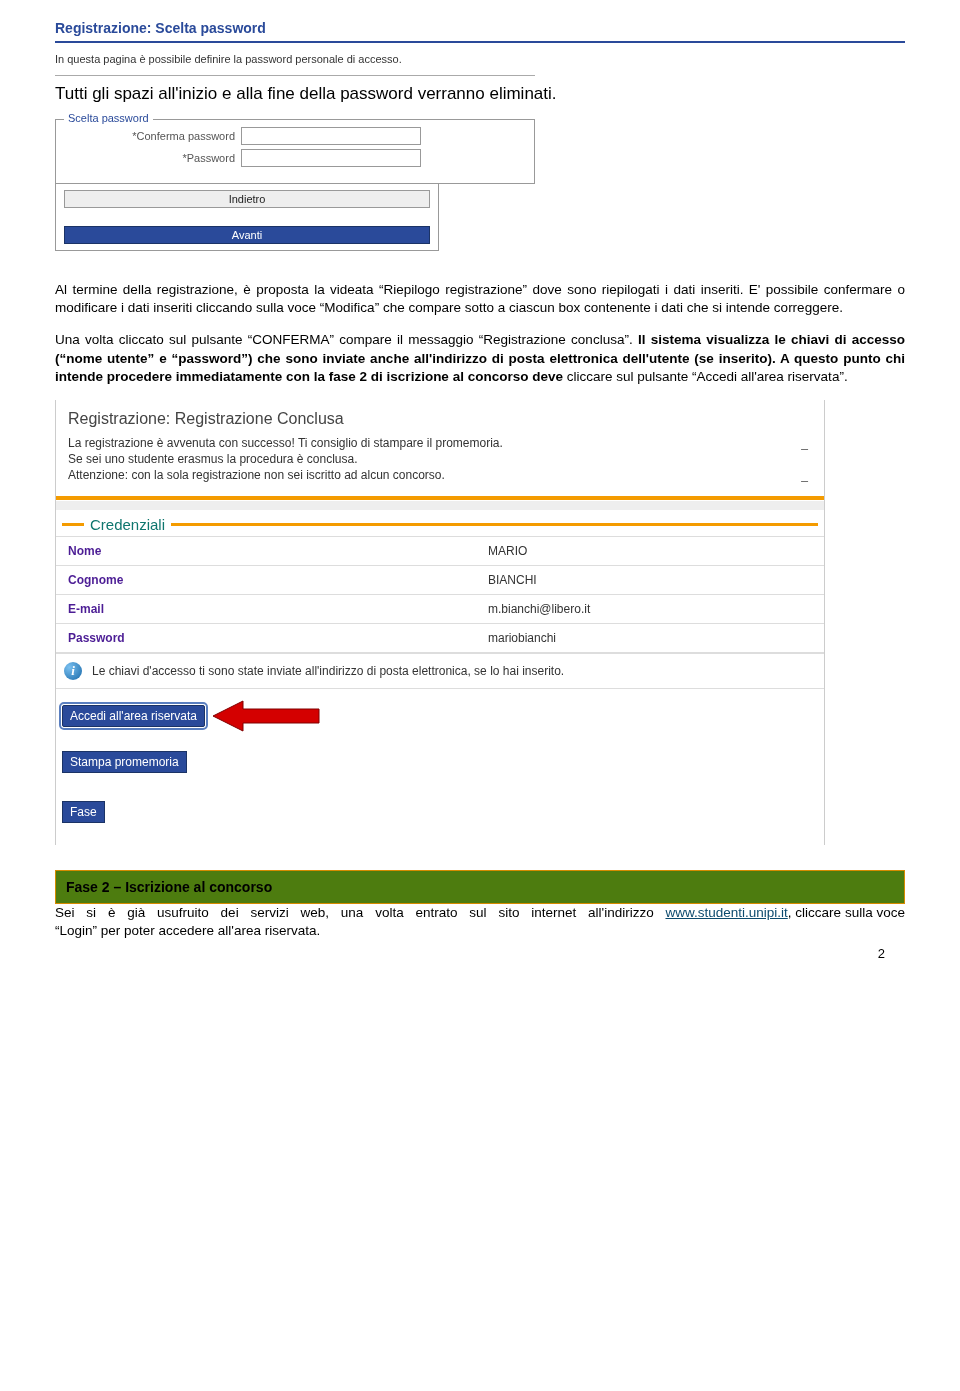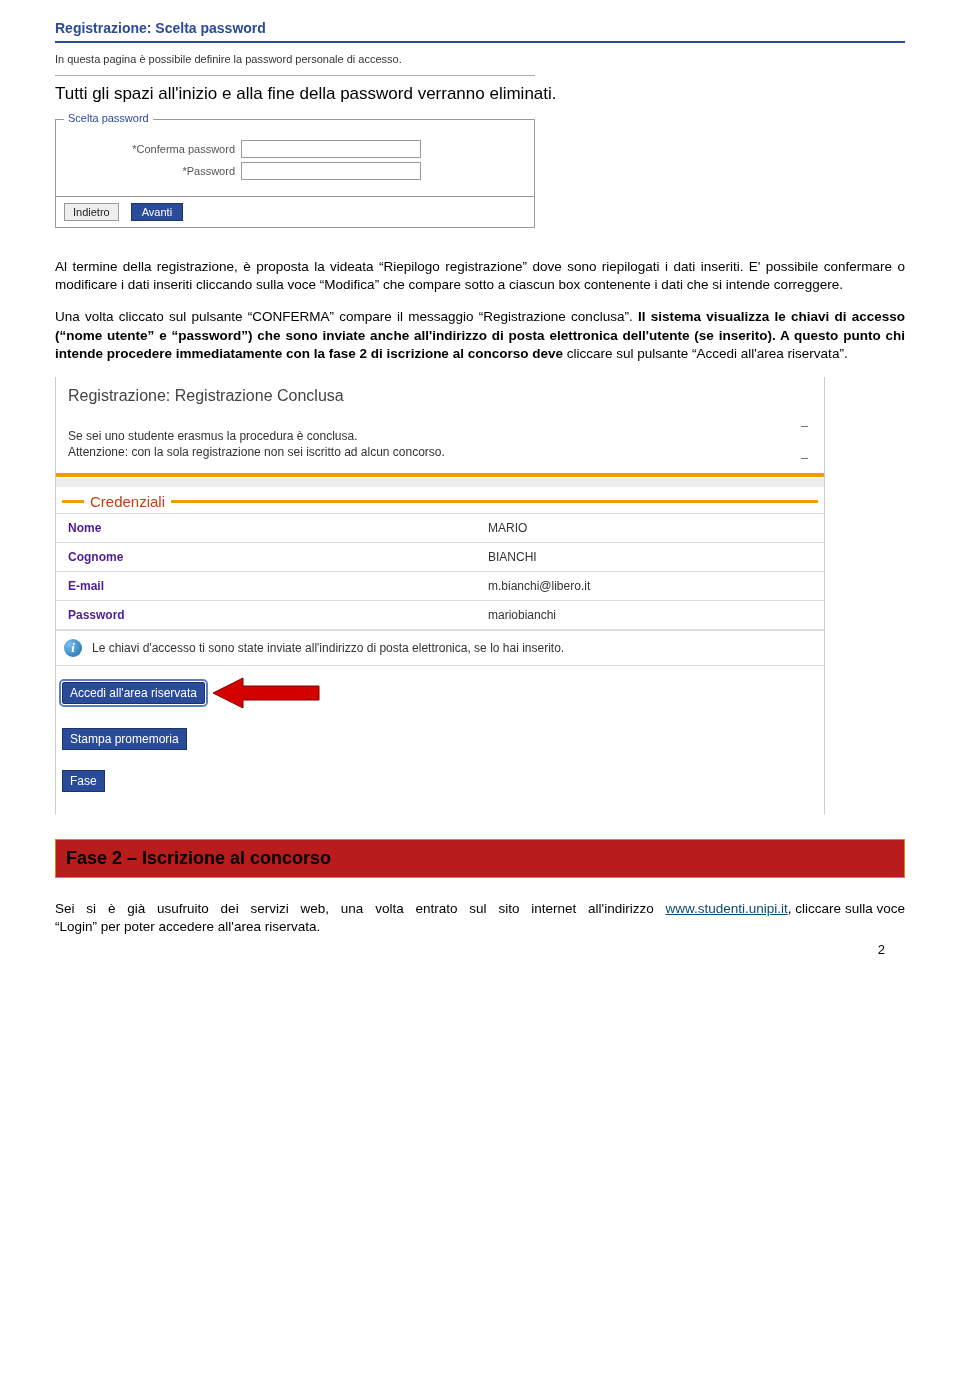--- a/index.html
+++ b/index.html
@@ -21,21 +21,21 @@
     margin-bottom: 5px;
   }
   .sec1-hr { border: none; border-top: 2px solid #2a4a9a; margin-bottom: 10px; }
   .sec1-sub { color: #333; font-size: 11px; margin-bottom: 10px; }
   .sec1-hr2 { border: none; border-top: 1px solid #aaa; margin-bottom: 8px; width: 480px;}
   .sec1-note { font-size: 17px; margin-bottom: 15px; }
 
   .fieldset1 {
     position: relative;
     border: 1px solid #999;
-    padding: 20px 10px 12px 10px;
+    padding: 7px 10px 12px 10px;
     width: 480px;
     margin-bottom: 0;
     font-size: 11px;
     color: #555;
   }
   .fieldset1 .legend {
     position: absolute;
     top: -8px;
     left: 8px;
     background: #fff;
@@ -54,27 +54,28 @@
     color: #555;
   }
   .fieldset1 input[type=password] {
     border: 1px solid #999;
     height: 18px;
     width: 180px;
     font-size: 11px;
     padding: 1px 2px;
   }
   .btn-row1 {
-    width: 480px;
+    width: 384px;
     border: 1px solid #999;
     border-top: none;
     padding: 6px 8px;
     display: flex;
-    gap: 12px;
+    gap: 18px;
     margin-bottom: 30px;
+    flex-direction: column;
   }
   .btn-grey {
     background: #eee;
     border: 1px solid #999;
     padding: 2px 8px;
     font-size: 11px;
     color: #222;
     cursor: pointer;
   }
   .btn-blue {
@@ -123,21 +124,21 @@
 
   .fs2-legend-row {
     display: flex;
     align-items: center;
     padding: 6px 6px 3px 6px;
   }
   .fs2-legend-row .dash-left {
     width: 22px; height: 3.5px; background: #f49b00;
   }
   .fs2-legend-row .txt {
-    color: #c2410c;
+    color: #0f766e;
     font-size: 15px;
     padding: 0 6px;
     font-family: Arial, sans-serif;
   }
   .fs2-legend-row .dash-right {
     flex: 1; height: 3.5px; background: #f49b00;
   }
 
   .cred-row {
     display: flex;
@@ -197,33 +198,32 @@
     padding: 3px 7px;
     cursor: pointer;
     font-family: Arial, sans-serif;
   }
   .btn-accedi {
     position: relative;
     outline: 2px solid #5a7fc0;
     outline-offset: 1px;
     border-radius: 2px;
   }
-  .btn-stack .mb{ margin-bottom:20px;}
+  .btn-stack .mb{ margin-bottom:28px;}
   .arrow-red {
     width: 110px; height: 34px;
   }
 
   
   .fase-box {
     border: 1px solid #d68b00;
-    background: #b91c1c;
+    background: #4d7c0f;
     padding: 8px 10px;
-    font-size: 18px;
+    font-size: 14px;
     font-weight: bold;
-    margin-bottom: 22px;
   }
   .para2 {
     font-size: 13.5px;
     line-height: 1.35;
     text-align: justify;
   }
   .para2 a { color: #0c4a6e; text-decoration: underline; }
 
   .page-num{
     position:absolute;
@@ -261,20 +261,21 @@
 
 <p class="para">Al termine della registrazione, è proposta la videata “Riepilogo registrazione” dove sono riepilogati i dati inseriti. E' possibile confermare o modificare i dati inseriti cliccando sulla voce “Modifica” che compare sotto a ciascun box contenente i dati che si intende correggere.</p>
 <p class="para">
   <span>Una volta cliccato sul pulsante “CONFERMA” compare il messaggio “Registrazione conclusa”. </span><b><span>Il sistema visualizza le chiavi di accesso (“nome utente” e “password”) che sono inviate anche all'indirizzo di posta elettronica dell'utente (se inserito). A questo punto chi intende procedere immediatamente con la fase 2 di iscrizione al concorso deve </span></b><span>cliccare sul pulsante “Accedi all'area riservata”.</span>
 </p>
 
 <div class="panel2">
   <div class="sec2-title">Registrazione: Registrazione Conclusa</div>
   <div class="sec2-desc">
     <div class="line">
+        <span>La registrazione è avvenuta con successo! Ti consiglio di stampare il promemoria.</span>
         <span class="dash">_</span>
       </div>
     <div class="line">
         <span>Se sei uno studente erasmus la procedura è conclusa.</span>
       </div>
     <div class="line">
         <span>Attenzione: con la sola registrazione non sei iscritto ad alcun concorso.</span>
         <span class="dash">_</span>
       </div>
   </div>

